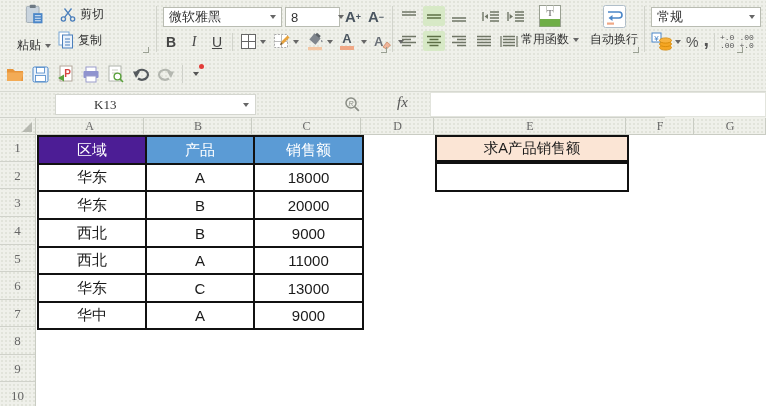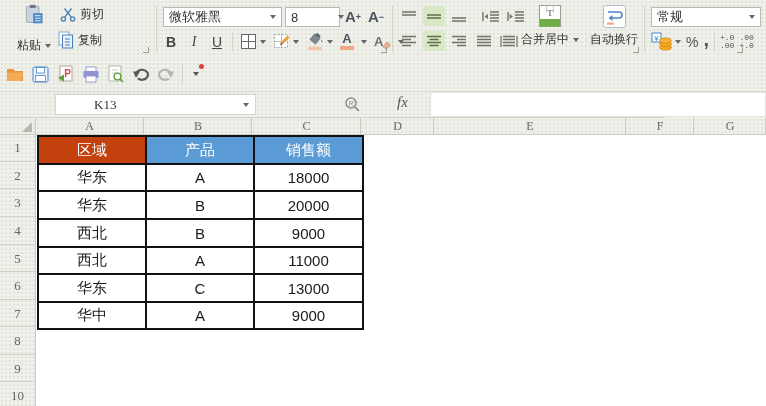--- a/index.html
+++ b/index.html
@@ -203,21 +203,21 @@
         </span>
     </div>
     <div class="abs" style="left:518px;top:4px;width:64px;display:flex;flex-direction:column;align-items:center;">
       <svg width="24" height="25" viewBox="0 0 24 25">
         <rect x="1.5" y="1.5" width="21" height="21" fill="#fff" stroke="#9aa093"></rect>
         <path d="M8.5 1.5v7M15.5 1.5v7" stroke="#c9ccc3"></path>
         <text x="12" y="12" text-anchor="middle" font-size="9" fill="#444" font-family="serif">T</text>
         <rect x="2" y="15" width="20" height="7.5" fill="#6fae46"></rect>
       </svg>
       <span class="btn" style="margin-top:2px;">
-          <span>合并居中</span>
+          <span>常用函数</span>
           <span class="caret"></span>
         </span>
     </div>
     <div class="abs" style="left:586px;top:4px;width:56px;display:flex;flex-direction:column;align-items:center;">
       <svg width="25" height="25" viewBox="0 0 25 25">
         <rect x="1.5" y="1.5" width="22" height="22" rx="2" fill="#fff" stroke="#b0bec9"></rect>
         <path d="M6 8h11a3 3 0 0 1 0 6h-7" stroke="#4a86c8" stroke-width="1.6" fill="none"></path>
         <polygon points="10.5,11 10.5,17 6.5,14" fill="#4a86c8"></polygon>
         <rect x="5" y="18.5" width="7" height="2.2" fill="#f0a886"></rect>
       </svg>
@@ -365,21 +365,21 @@
       <div class="rowh" style="top: 111px; height: 26px;">5</div>
       <div class="rowh" style="top: 138px; height: 27px;">6</div>
       <div class="rowh" style="top: 166px; height: 26px;">7</div>
       <div class="rowh" style="top: 193px; height: 27px;">8</div>
       <div class="rowh" style="top: 221px; height: 26px;">9</div>
       <div class="rowh" style="top: 248px; height: 27px;">10</div>
     </div>
   <div class="abs" style="left:36px;top:135px;width:730px;height:271px;background:#fff;"></div>
 
   <div class="abs" id="data-table" style="left:37px;top:135px;width:327px;height:195px;background:#111;">
-      <div class="cell" style="left: 2px; top: 2px; width: 106px; height: 26px; background: #c2410c; color: rgb(255, 255, 255);">区域</div>
+      <div class="cell" style="left: 2px; top: 2px; width: 106px; height: 26px; background: #4c1d95; color: rgb(255, 255, 255);">区域</div>
       <div class="cell" style="left: 110px; top: 2px; width: 106px; height: 26px; background: rgb(91, 155, 213); color: rgb(255, 255, 255);">产品</div>
       <div class="cell" style="left: 218px; top: 2px; width: 107px; height: 26px; background: rgb(91, 155, 213); color: rgb(255, 255, 255);">销售额</div>
       <div class="cell" style="left: 2px; top: 30px; width: 106px; height: 25px;">华东</div>
       <div class="cell" style="left: 110px; top: 30px; width: 106px; height: 25px;">A</div>
       <div class="cell" style="left: 218px; top: 30px; width: 107px; height: 25px;">18000</div>
       <div class="cell" style="left: 2px; top: 57px; width: 106px; height: 26px;">华东</div>
       <div class="cell" style="left: 110px; top: 57px; width: 106px; height: 26px;">B</div>
       <div class="cell" style="left: 218px; top: 57px; width: 107px; height: 26px;">20000</div>
       <div class="cell" style="left: 2px; top: 85px; width: 106px; height: 26px;">西北</div>
       <div class="cell" style="left: 110px; top: 85px; width: 106px; height: 26px;">B</div>
@@ -388,14 +388,18 @@
       <div class="cell" style="left: 110px; top: 113px; width: 106px; height: 25px;">A</div>
       <div class="cell" style="left: 218px; top: 113px; width: 107px; height: 25px;">11000</div>
       <div class="cell" style="left: 2px; top: 140px; width: 106px; height: 26px;">华东</div>
       <div class="cell" style="left: 110px; top: 140px; width: 106px; height: 26px;">C</div>
       <div class="cell" style="left: 218px; top: 140px; width: 107px; height: 26px;">13000</div>
       <div class="cell" style="left: 2px; top: 168px; width: 106px; height: 25px;">华中</div>
       <div class="cell" style="left: 110px; top: 168px; width: 106px; height: 25px;">A</div>
       <div class="cell" style="left: 218px; top: 168px; width: 107px; height: 25px;">9000</div>
     </div>
 
+  <div class="abs" id="task-block" style="left:435px;top:135px;width:194px;height:57px;background:#111;">
+      <div class="cell" style="left: 2px; top: 2px; width: 190px; height: 23px; background: rgb(251, 229, 213); font-size: 14.5px;">求A产品销售额</div>
+      <div class="cell" style="left: 2px; top: 29px; width: 190px; height: 26px;"></div>
+    </div>
 
 </div>
 
 </body></html>

